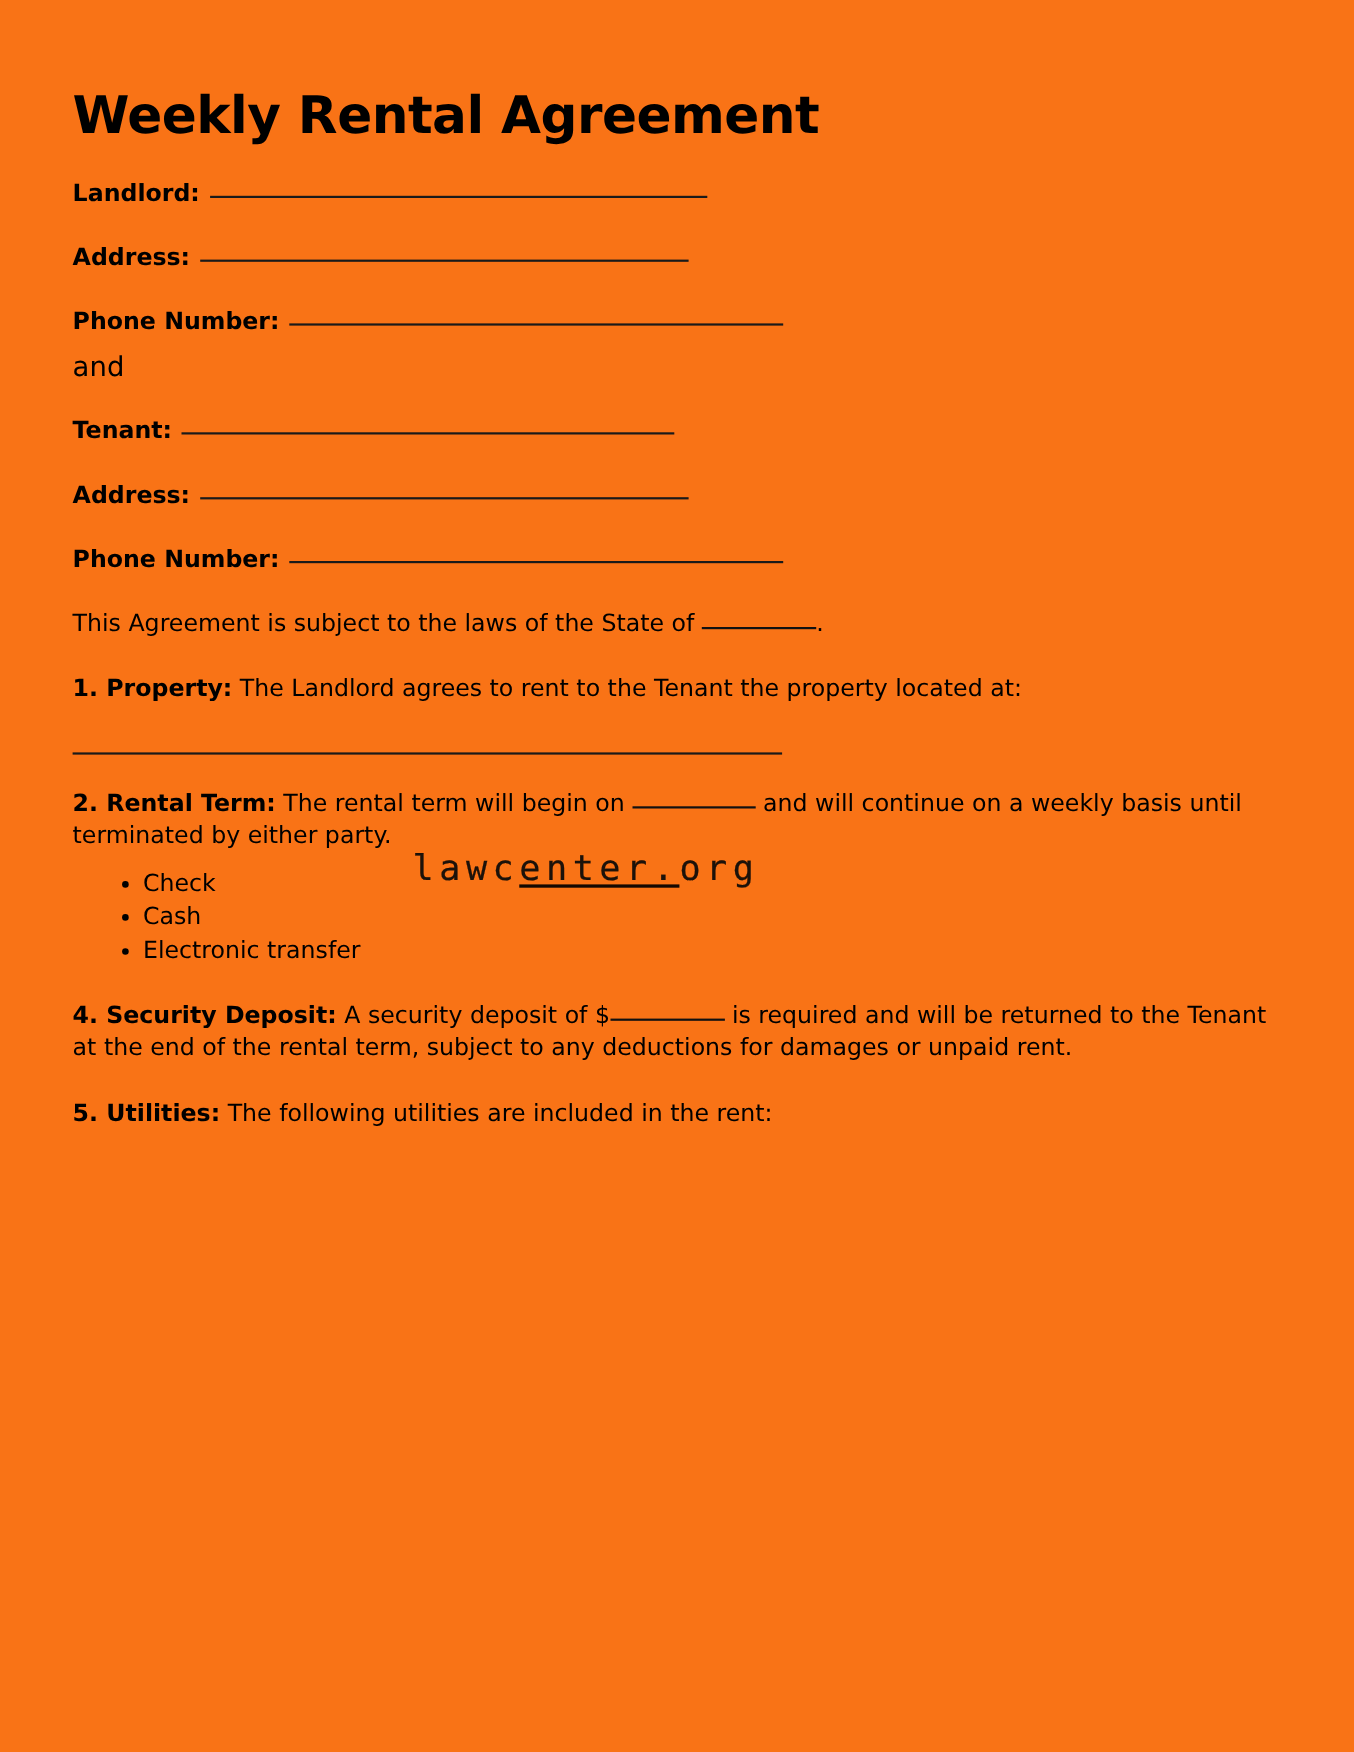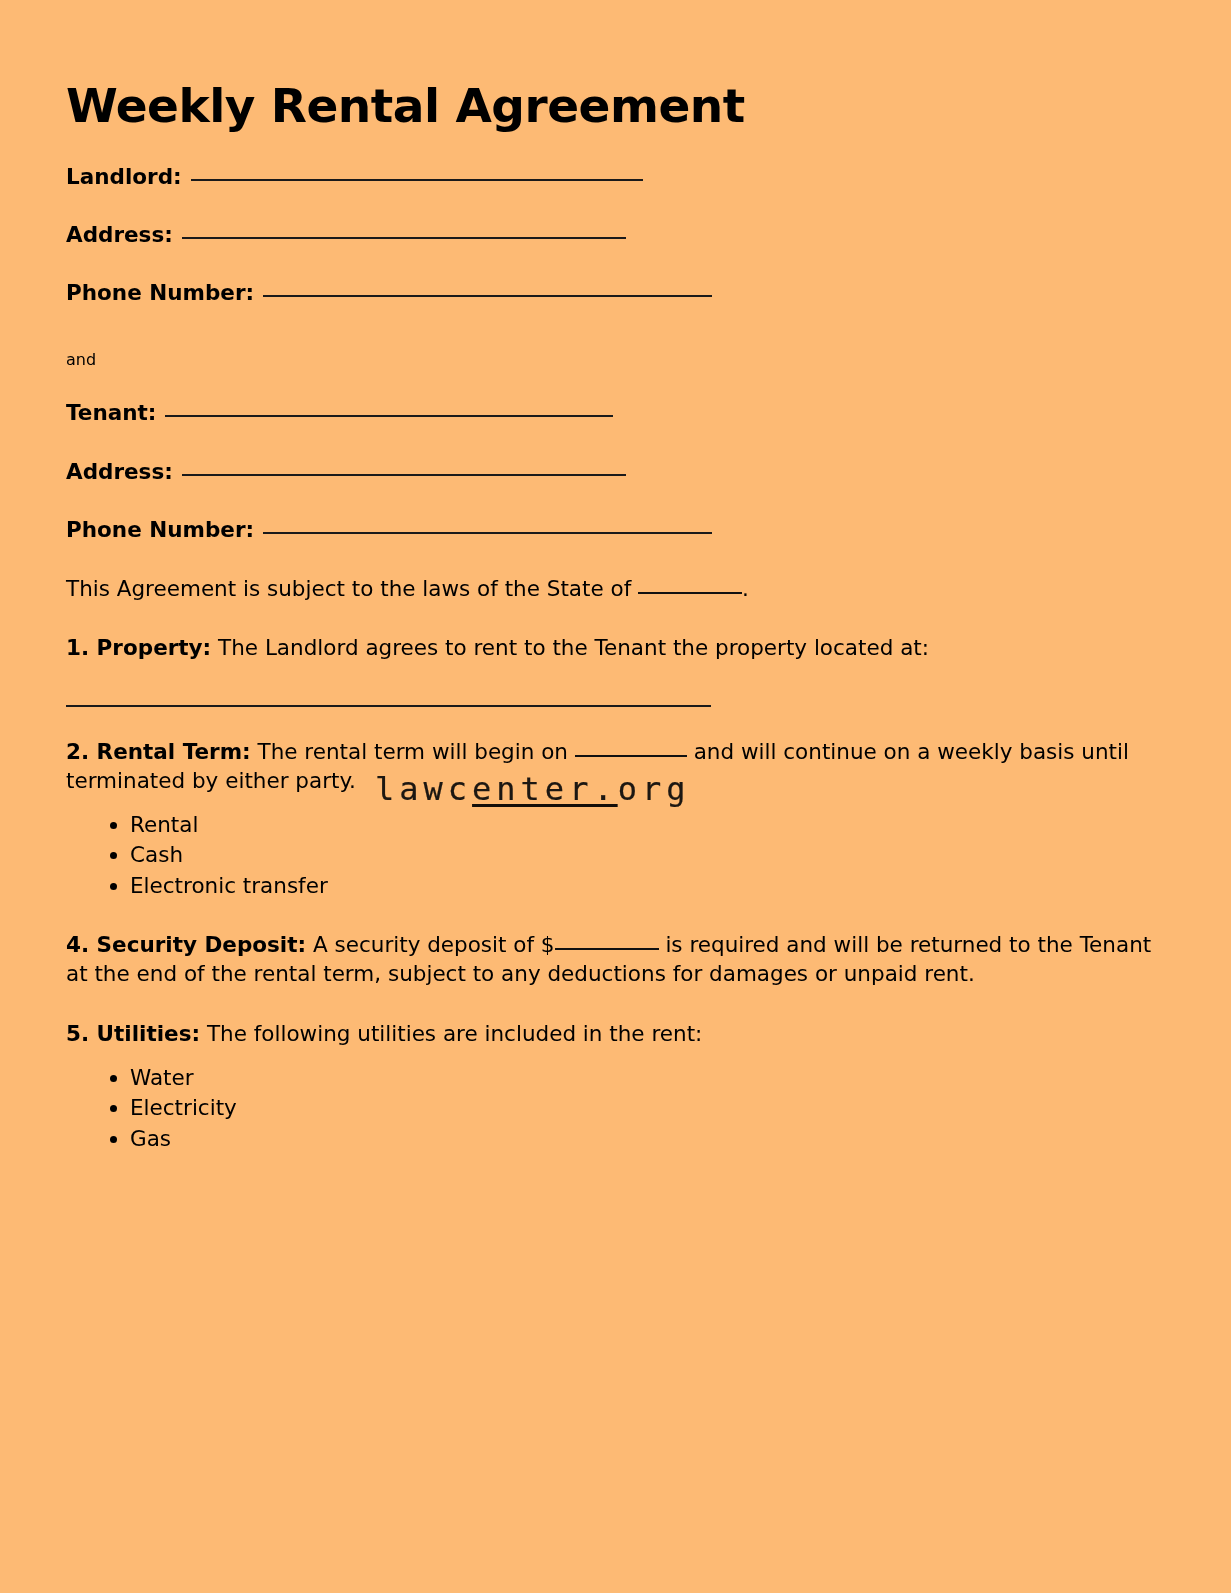--- a/index.html
+++ b/index.html
@@ -15,21 +15,21 @@
     font-family: "DejaVu Sans", sans-serif;
     color: #000000;
     overflow: hidden;
   }
   .page {
     position: absolute;
     left: 0;
     top: 0;
     width: 1231px;
     height: 1593px;
-    background: #fdba74;
+    background: #f97316;
     box-sizing: border-box;
     padding: 62px 62px 0 66px;
   }
   .doc-title {
     font-size: 47px;
     font-weight: bold;
     letter-spacing: -0.5px;
     margin: 18px 0 0 0;
     line-height: 1.12;
   }
@@ -68,22 +68,22 @@
   .rule.w-address2 { width: 444px; }
   .rule.w-phone2   { width: 449px; }
 
   .blankline {
     border-bottom: 2.2px solid #1a1a1a;
     width: 645px;
     height: 1px;
     margin-top: 41px;
   }
   .and-line {
-    font-size: 16px;
-    margin-top: 43px;
+    font-size: 25px;
+    margin-top: 12px;
   }
   ul.bullets {
     font-size: 21.5px;
     line-height: 1.32;
     margin: 16px 0 0 0;
     padding-left: 64px;
     list-style-type: disc;
   }
   ul.bullets li {
     margin: 0 0 2px 0;
@@ -174,39 +174,34 @@
 
   <p class="para">
     <span class="lbl">2. Rental Term:</span>
     <span>The rental term will begin on</span>
     <span class="ul-fill f-long"></span>
     <span>and will continue on a weekly basis until terminated by either party.</span>
   </p>
 
 
   <ul class="bullets">
-    <li>Rental</li>
+    <li>Check</li>
     <li>Cash</li>
     <li>Electronic transfer</li>
   </ul>
 
   <p class="para">
     <span class="lbl">4. Security Deposit:</span>
     <span>A security deposit of $</span><span class="ul-fill f-med"></span>
     <span>is required and will be returned to the Tenant at the end of the rental term, subject to any deductions for damages or unpaid rent.</span>
   </p>
 
   <p class="para">
     <span class="lbl">5. Utilities:</span>
     <span>The following utilities are included in the rent:</span>
   </p>
 
-  <ul class="bullets">
-    <li>Water</li>
-    <li>Electricity</li>
-    <li>Gas</li>
-  </ul>
 
 
 
   <div class="watermark"><span>lawc</span><span class="wm-underline">enter.</span><span>org</span></div>
 
 </div>
 
 </body></html>

